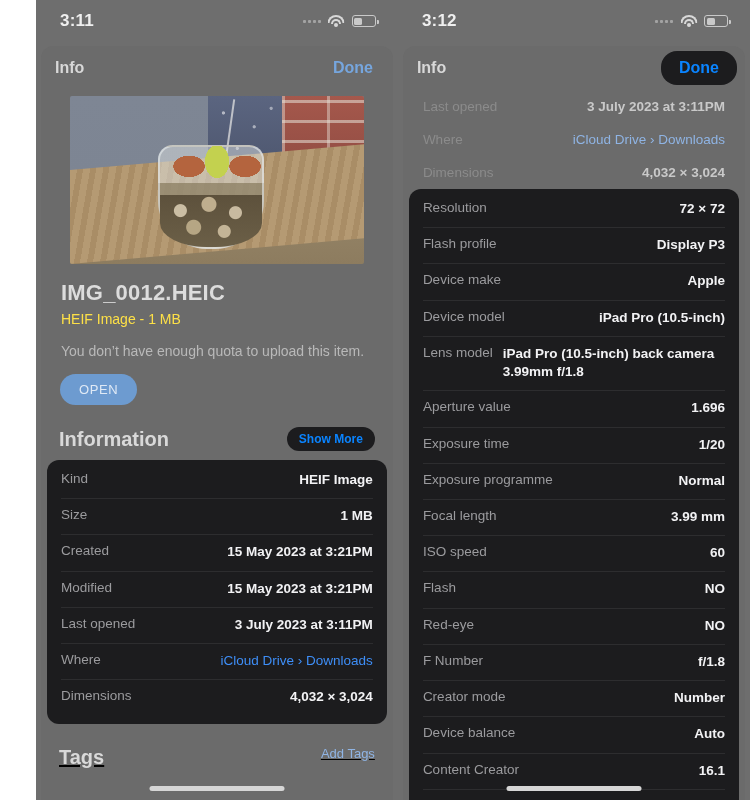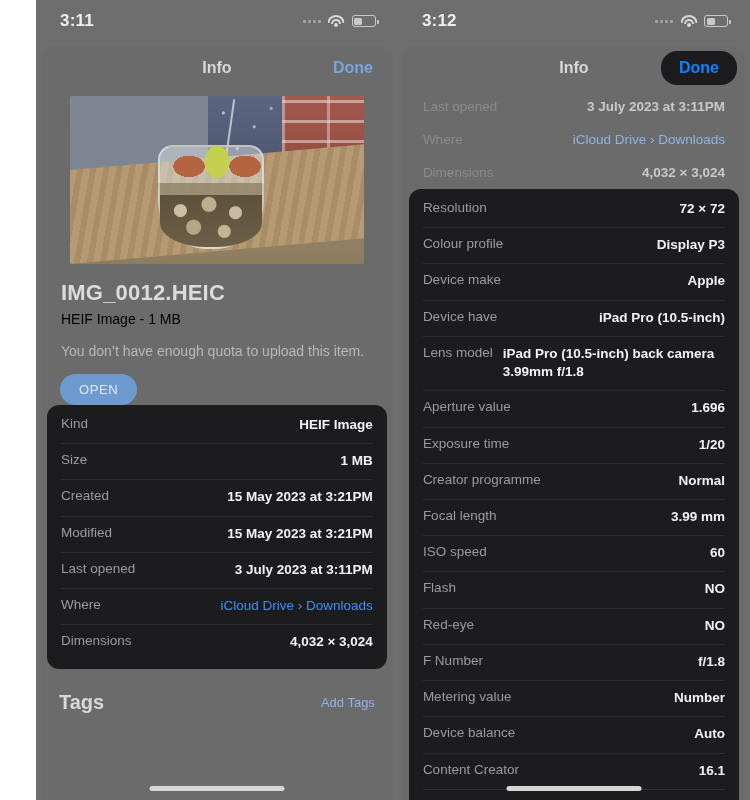--- a/index.html
+++ b/index.html
@@ -54,21 +54,21 @@
     background: #6b6b6b;
     border-radius: 12px 12px 0 0;
     overflow: hidden;
     z-index: 2;
   }
   .sheet-inner { position: absolute; left: 0; right: 0; top: 0; bottom: 0; }
 
   .navbar {
     position: relative;
     height: 44px;
-    display: flex; align-items: center; justify-content: center;
+    display: flex; align-items: center; justify-content: flex-start;
     padding: 0 14px;
   }
   .nav-title { font-size: 16px; font-weight: bold; color: #d8d8d8; }
   .nav-done {
     position: absolute; right: 14px; top: 50%; transform: translateY(-50%);
     font-size: 16px; font-weight: bold; color: #76a6de;
     padding: 3px 6px; border-radius: 16px;
   }
   .nav-done.hl { color: #0a84ff; background: #1c1c1e; padding: 8px 18px; right: 8px; }
 
@@ -127,21 +127,21 @@
       radial-gradient(ellipse 26% 52% at 78% 60%, #b4643e 60%, rgba(0,0,0,0) 61%),
       radial-gradient(ellipse 20% 80% at 50% 46%, #c3d14f 60%, rgba(0,0,0,0) 61%);
   }
   .thumb .stem {
     position: absolute; left: 54%; top: 2%; width: 2px; height: 36%;
     background: rgba(225,225,225,.75);
     transform: rotate(8deg);
   }
 
   .file-title { padding: 16px 20px 0 20px; font-size: 22px; font-weight: bold; color: #dcdcdc; letter-spacing: .2px; }
-  .file-sub { padding: 5px 20px 0 20px; font-size: 14px; color: #000000; }
+  .file-sub { padding: 5px 20px 0 20px; font-size: 14px; color: #fde047; }
   .quota { padding: 16px 20px 0 20px; font-size: 14px; color: #b9b9b9; }
   .open-btn {
     margin: 15px 0 0 19px;
     display: inline-block;
     background: #6d9bd0;
     color: #dfe9f5;
     font-size: 13px; font-weight: normal; letter-spacing: .6px;
     padding: 8px 19px; border-radius: 16px;
   }
 
@@ -180,22 +180,23 @@
   .dim-rows { padding: 0 20px; }
   .dim-row {
     display: flex; align-items: center; justify-content: space-between;
     padding: 9px 0;
   }
   .dim-row .k { font-size: 13.5px; color: #8b8b8b; }
   .dim-row .v { font-size: 13.5px; color: #c9c9c9; font-weight: bold; }
   .dim-row .v.link { color: #8fb4e4; font-weight: normal; }
 
   .tags-head {
-    display: flex; align-items: center; justify-content: space-between;
+    display: flex; justify-content: space-between;
     padding: 22px 18px 0 18px;
+    text-decoration: underline;
   }
   .tags-head .t { font-size: 20px; font-weight: bold; color: #d9d9d9; }
   .tags-head .add { font-size: 13px; color: #8fb4e4; }
 
   .home-indicator {
     position: absolute; left: 50%; transform: translateX(-50%);
     bottom: 9px; width: 135px; height: 5px; border-radius: 3px;
     background: #d6d6d6; z-index: 8;
   }
 </style>
@@ -247,20 +248,24 @@
               </div>
               <div class="plant"></div>
             </div>
           </div>
 
           <div class="file-title">IMG_0012.HEIC</div>
           <div class="file-sub">HEIF Image - 1 MB</div>
           <div class="quota">You don’t have enough quota to upload this item.</div>
           <div><span class="open-btn">OPEN</span></div>
 
+          <div class="section-head">
+            <div class="t">Information</div>
+            <div class="show-more">Show More</div>
+          </div>
 
           <div class="card" id="left-rows">
               <div class="row">
                 <div class="k">Kind</div>
                 <div class="v">HEIF Image</div>
               </div>
               <div class="row">
                 <div class="k">Size</div>
                 <div class="v">1 MB</div>
               </div>
@@ -342,45 +347,45 @@
                 <div class="k">Dimensions</div>
                 <div class="v">4,032 × 3,024</div>
               </div>
             </div>
           <div class="card" id="right-rows">
               <div class="row">
                 <div class="k">Resolution</div>
                 <div class="v">72 × 72</div>
               </div>
               <div class="row">
-                <div class="k">Colour profile</div>
+                <div class="k">Flash profile</div>
                 <div class="v">Display P3</div>
               </div>
               <div class="row">
                 <div class="k">Device make</div>
                 <div class="v">Apple</div>
               </div>
               <div class="row">
-                <div class="k">Device have</div>
+                <div class="k">Device model</div>
                 <div class="v">iPad Pro (10.5-inch)</div>
               </div>
               <div class="row">
                 <div class="k">Lens model</div>
                 <div class="v">iPad Pro (10.5-inch) back camera 3.99mm f/1.8</div>
               </div>
               <div class="row">
                 <div class="k">Aperture value</div>
                 <div class="v">1.696</div>
               </div>
               <div class="row">
                 <div class="k">Exposure time</div>
                 <div class="v">1/20</div>
               </div>
               <div class="row">
-                <div class="k">Creator programme</div>
+                <div class="k">Exposure programme</div>
                 <div class="v">Normal</div>
               </div>
               <div class="row">
                 <div class="k">Focal length</div>
                 <div class="v">3.99 mm</div>
               </div>
               <div class="row">
                 <div class="k">ISO speed</div>
                 <div class="v">60</div>
               </div>
@@ -390,21 +395,21 @@
               </div>
               <div class="row">
                 <div class="k">Red-eye</div>
                 <div class="v">NO</div>
               </div>
               <div class="row">
                 <div class="k">F Number</div>
                 <div class="v">f/1.8</div>
               </div>
               <div class="row">
-                <div class="k">Metering value</div>
+                <div class="k">Creator mode</div>
                 <div class="v">Number</div>
               </div>
               <div class="row">
                 <div class="k">Device balance</div>
                 <div class="v">Auto</div>
               </div>
               <div class="row">
                 <div class="k">Content Creator</div>
                 <div class="v">16.1</div>
               </div>

